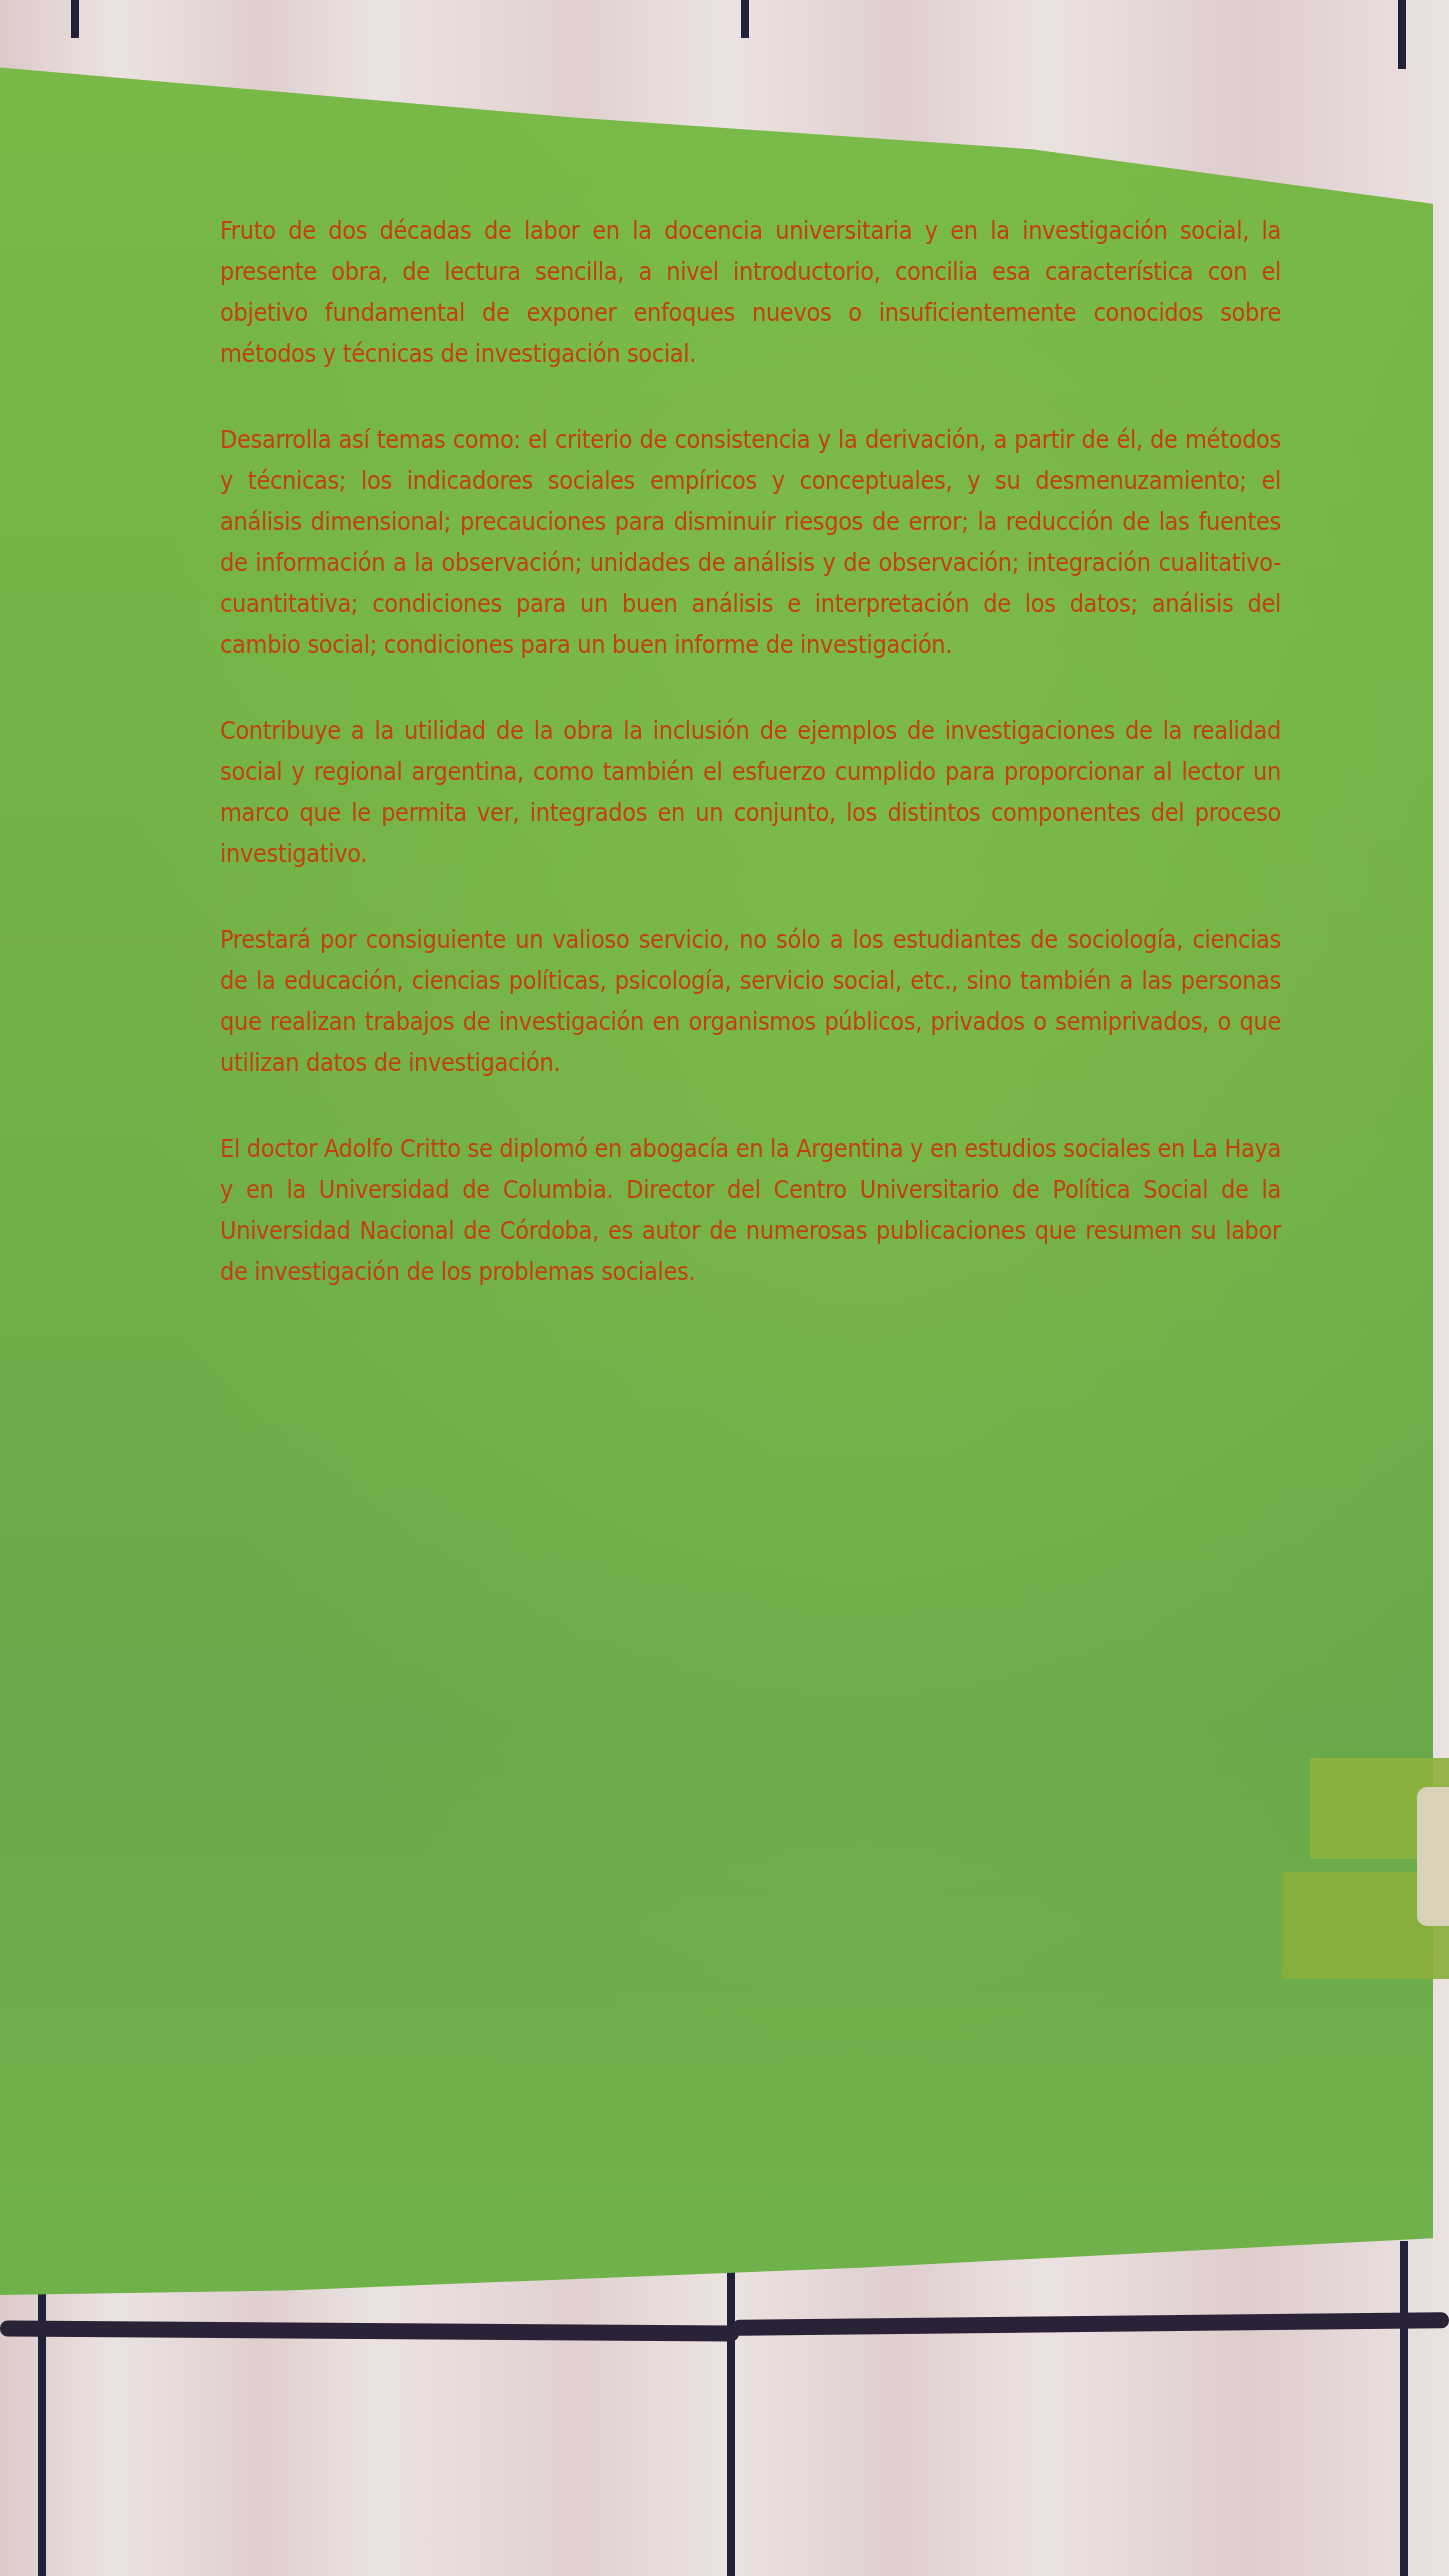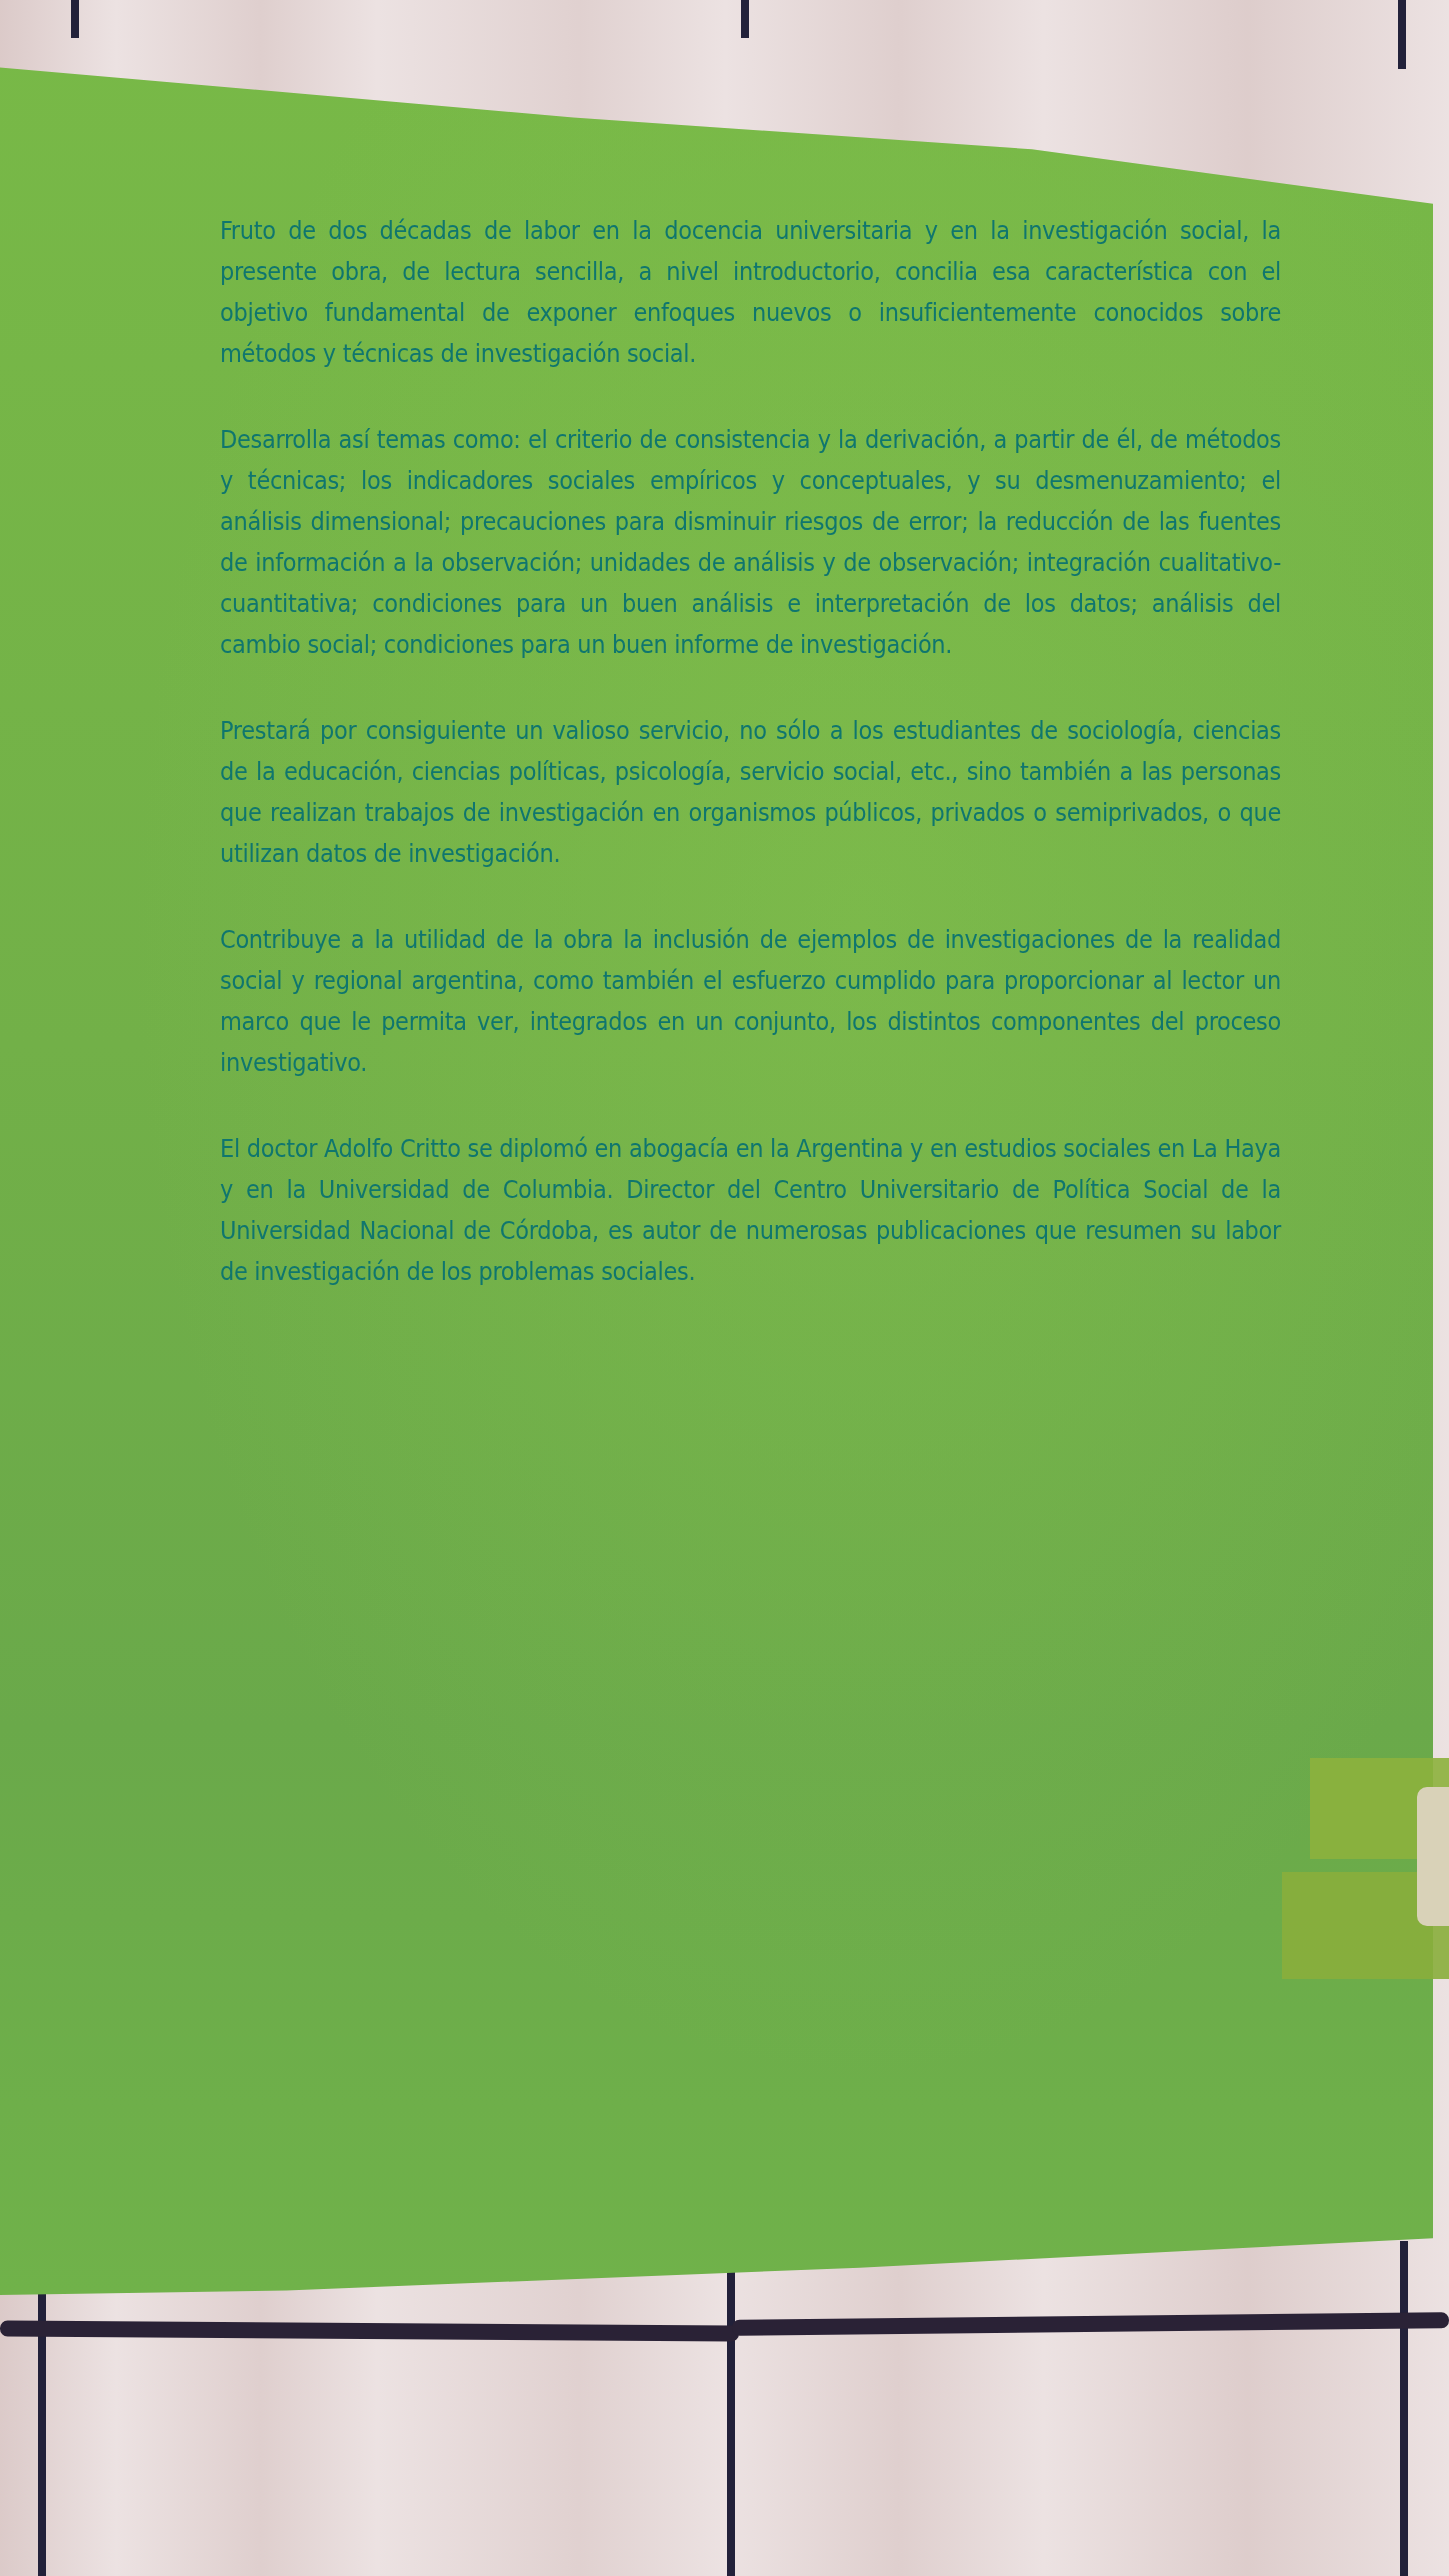--- a/index.html
+++ b/index.html
@@ -34,21 +34,21 @@
   .sticker-b {
     position: absolute; left: 1282px; top: 1872px; width: 168px; height: 107px;
     background: #8aae3c; opacity: 0.9;
   }
   .label-strip {
     position: absolute; left: 1417px; top: 1787px; width: 32px; height: 139px;
     background: #d9d2b8; border-radius: 10px 0 0 10px;
   }
   .text-block {
     position: absolute; left: 220px; top: 210px; width: 1061px;
-    color: #0f766e;
+    color: #c2410c;
     font-family: "DejaVu Sans Condensed", "DejaVu Sans", sans-serif;
     font-size: 25px; line-height: 41px;
     letter-spacing: -0.3px;
   }
   .para {
     margin: 0 0 45px 0; text-align: justify;
     font-stretch: condensed;
   }
 </style>
 </head>
@@ -66,17 +66,17 @@
 <div class="grid-h" style="left:732px; top:2316px; width:717px; transform:rotate(-0.6deg);"></div>
 
 <div class="cover"></div>
 <div class="sticker-a"></div>
 <div class="sticker-b"></div>
 <div class="label-strip"></div>
 
 <div class="text-block">
   <p class="para">Fruto de dos décadas de labor en la docencia universitaria y en la investigación social, la presente obra, de lectura sencilla, a nivel introductorio, concilia esa característica con el objetivo fundamental de exponer enfoques nuevos o insuficientemente conocidos sobre métodos y técnicas de investigación social.</p>
   <p class="para">Desarrolla así temas como: el criterio de consistencia y la derivación, a partir de él, de métodos y técnicas; los indicadores sociales empíricos y conceptuales, y su desmenuzamiento; el análisis dimensional; precauciones para disminuir riesgos de error; la reducción de las fuentes de información a la observación; unidades de análisis y de observación; integración cualitativo-cuantitativa; condiciones para un buen análisis e interpretación de los datos; análisis del cambio social; condiciones para un buen informe de investigación.</p>
+  <p class="para">Contribuye a la utilidad de la obra la inclusión de ejemplos de investigaciones de la realidad social y regional argentina, como también el esfuerzo cumplido para proporcionar al lector un marco que le permita ver, integrados en un conjunto, los distintos componentes del proceso investigativo.</p>
   <p class="para">Prestará por consiguiente un valioso servicio, no sólo a los estudiantes de sociología, ciencias de la educación, ciencias políticas, psicología, servicio social, etc., sino también a las personas que realizan trabajos de investigación en organismos públicos, privados o semiprivados, o que utilizan datos de investigación.</p>
-  <p class="para">Contribuye a la utilidad de la obra la inclusión de ejemplos de investigaciones de la realidad social y regional argentina, como también el esfuerzo cumplido para proporcionar al lector un marco que le permita ver, integrados en un conjunto, los distintos componentes del proceso investigativo.</p>
   <p class="para">El doctor Adolfo Critto se diplomó en abogacía en la Argentina y en estudios sociales en La Haya y en la Universidad de Columbia. Director del Centro Universitario de Política Social de la Universidad Nacional de Córdoba, es autor de numerosas publicaciones que resumen su labor de investigación de los problemas sociales.</p>
 </div>
 
 
 </body></html>

